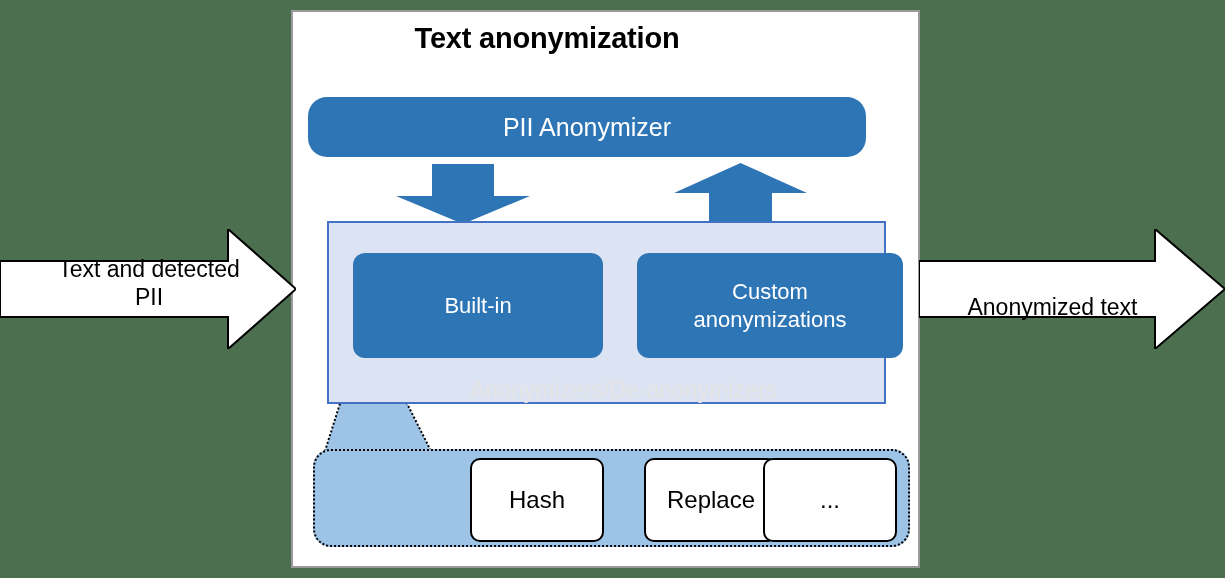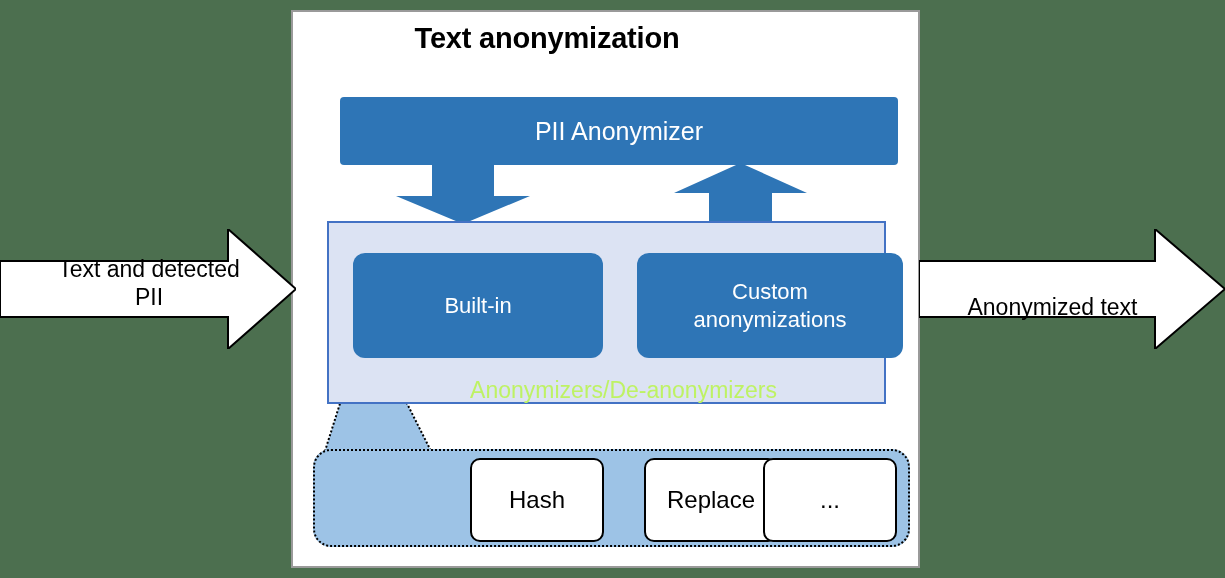--- a/index.html
+++ b/index.html
@@ -39,26 +39,26 @@
     width: 512px;
     text-align: center;
     font-size: 29px;
     font-weight: bold;
     color: #000000;
     letter-spacing: -0.2px;
   }
 
   
   #pii-anonymizer {
-    left: 340px;
+    left: 308px;
     top: 97px;
     width: 558px;
-    height: 68px;
+    height: 60px;
     background: #2e75b6;
-    border-radius: 4px;
+    border-radius: 19px;
     color: #ffffff;
     font-size: 25px;
     display: flex;
     align-items: center;
     justify-content: center;
   }
 
   
   .connector-arrow { overflow: visible; }
 
@@ -71,21 +71,21 @@
     background: #dce3f3;
     border: 2px solid #4372c4;
     box-sizing: border-box;
   }
   #anonymizers-label {
     left: 327px;
     top: 377px;
     width: 559px;
     text-align: center;
     font-size: 23px;
-    color: #bef264;
+    color: #e5e5e5;
     padding-left: 34px;
     box-sizing: border-box;
   }
 
   .blue-card {
     background: #2e75b6;
     border-radius: 12px;
     color: #ffffff;
     font-size: 22px;
     line-height: 1.25;

